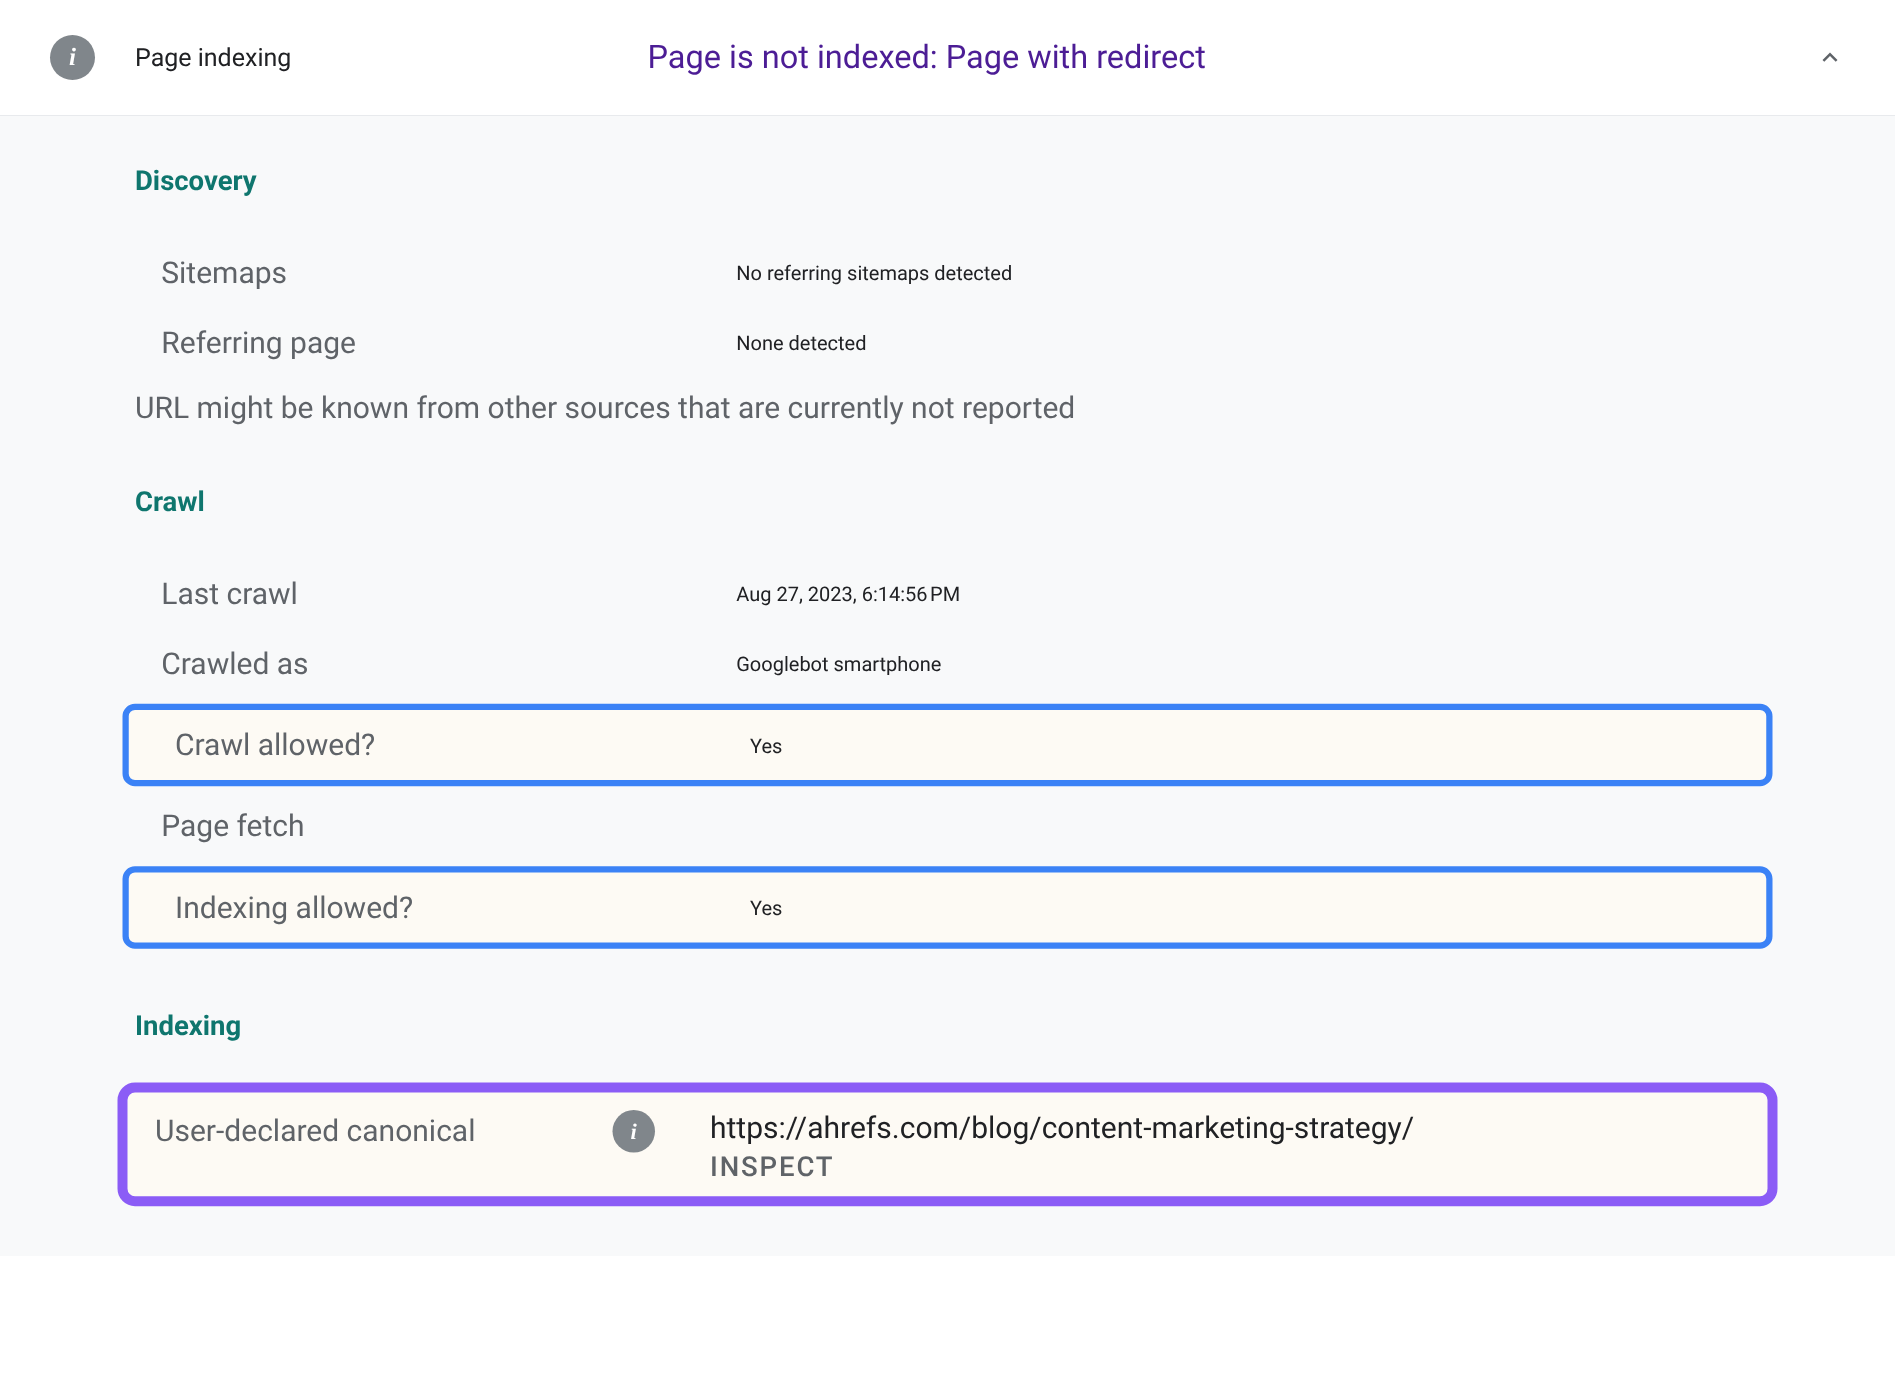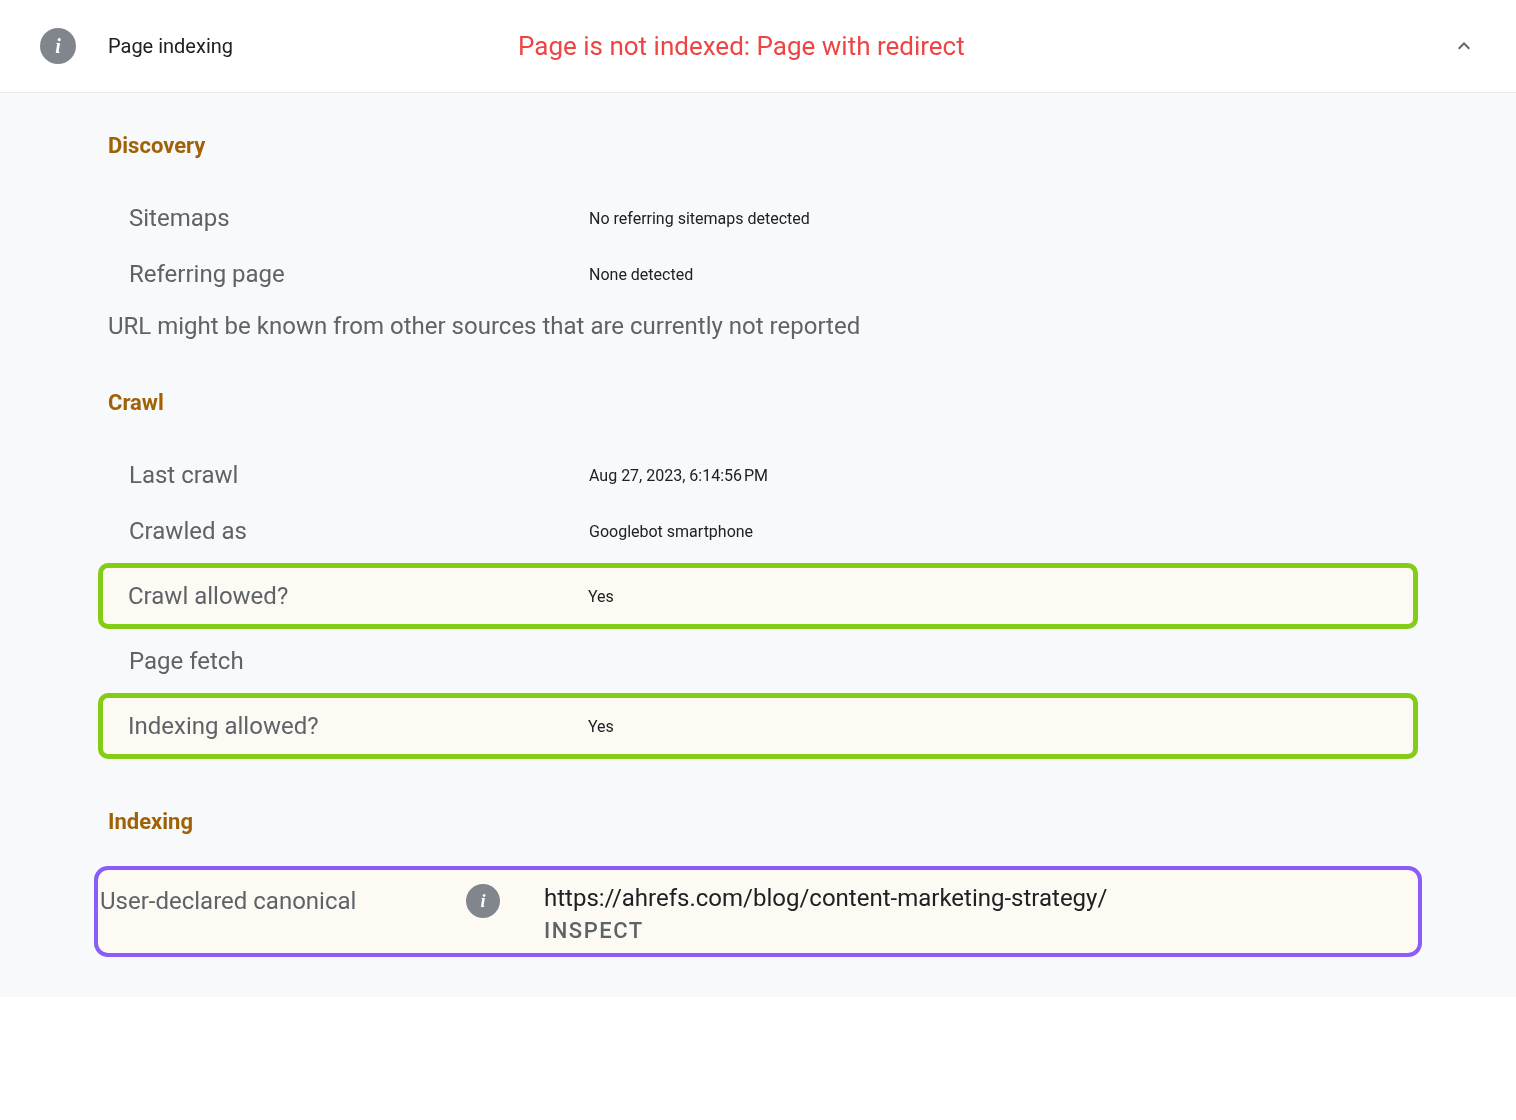--- a/index.html
+++ b/index.html
@@ -38,21 +38,21 @@
     }
     .header-label {
       margin-left: 32px;
       font-size: 20px;
       color: #202124;
       width: 410px;
       flex-shrink: 0;
     }
     .header-value {
       font-size: 26px;
-      color: #ef4444;
+      color: #4c1d95;
       flex: 1;
     }
     .chevron {
       width: 24px;
       height: 24px;
       flex-shrink: 0;
     }
     .chevron svg {
       width: 100%;
       height: 100%;
@@ -61,21 +61,21 @@
     .body-section {
       background: #f8f9fa;
       padding: 40px 0 40px 0;
     }
     .content-wrap {
       padding: 0 108px 0 108px;
     }
     .section-title {
       font-weight: 700;
       font-size: 22px;
-      color: #a16207;
+      color: #0f766e;
       margin-bottom: 32px;
     }
     .section-block {
       margin-bottom: 50px;
     }
     .kv-row {
       display: flex;
       align-items: center;
       min-height: 56px;
       padding: 0;
@@ -95,36 +95,36 @@
       font-size: 16px;
       padding: 14px 0;
       flex: 1;
     }
     .note-text {
       color: #5f6368;
       font-size: 24px;
       margin-top: 10px;
     }
     .hl-box {
-      border: 5px solid #84cc16;
+      border: 5px solid #3b82f6;
       border-radius: 10px;
       background: #fdfaf4;
       margin: 4px -10px 4px -10px;
-      padding-left: 4px;
+      padding-left: 16px;
     }
     .hl-box .kv-label {
       padding-left: 10px;
     }
     .canonical-box {
-      border: 4px solid #8b5cf6;
+      border: 8px solid #8b5cf6;
       border-radius: 14px;
       background: #fdfaf4;
       margin-left: -14px;
       margin-right: -14px;
-      padding: 14px 10px 10px 2px;
+      padding: 14px 10px 10px 22px;
     }
     .canonical-row {
       display: flex;
       align-items: flex-start;
     }
     .canonical-label {
       width: 400px;
       flex-shrink: 0;
       color: #5f6368;
       font-size: 24px;

